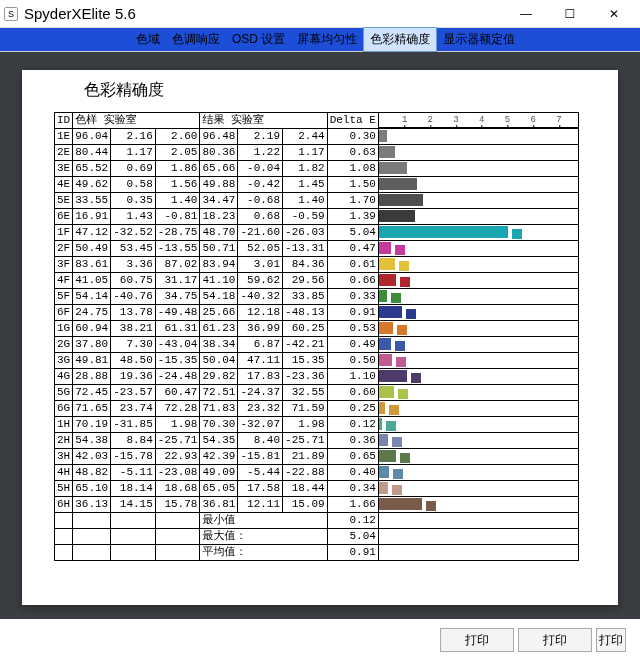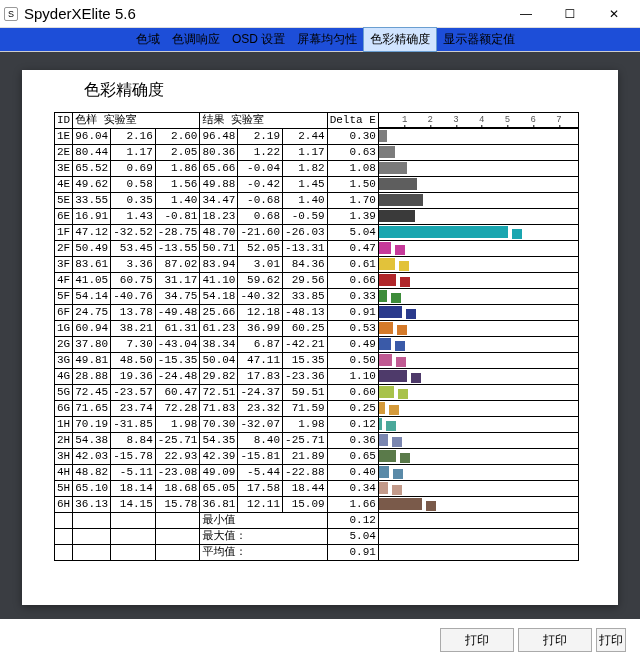--- a/index.html
+++ b/index.html
@@ -337,21 +337,21 @@
             </tr>
           </tbody>
           <tbody>
             <tr>
               <td class="idc">5G</td>
               <td class="lab">72.45</td>
               <td class="lab">-23.57</td>
               <td class="lab">60.47</td>
               <td class="lab">72.51</td>
               <td class="lab">-24.37</td>
-              <td class="lab">59.51</td>
+              <td class="lab">32.55</td>
               <td class="de">0.60</td>
               <td class="barcell">
                 <div class="bar" style="width:15.428571428571429px;background:#a8c24a"></div>
                 <span style="position:absolute;left:17.42857142857143px;top:2px"><span class="swatch" style="background:#a8c24a"></span></span>
               </td>
             </tr>
           </tbody>
           <tbody>
             <tr>
               <td class="idc">6G</td>

